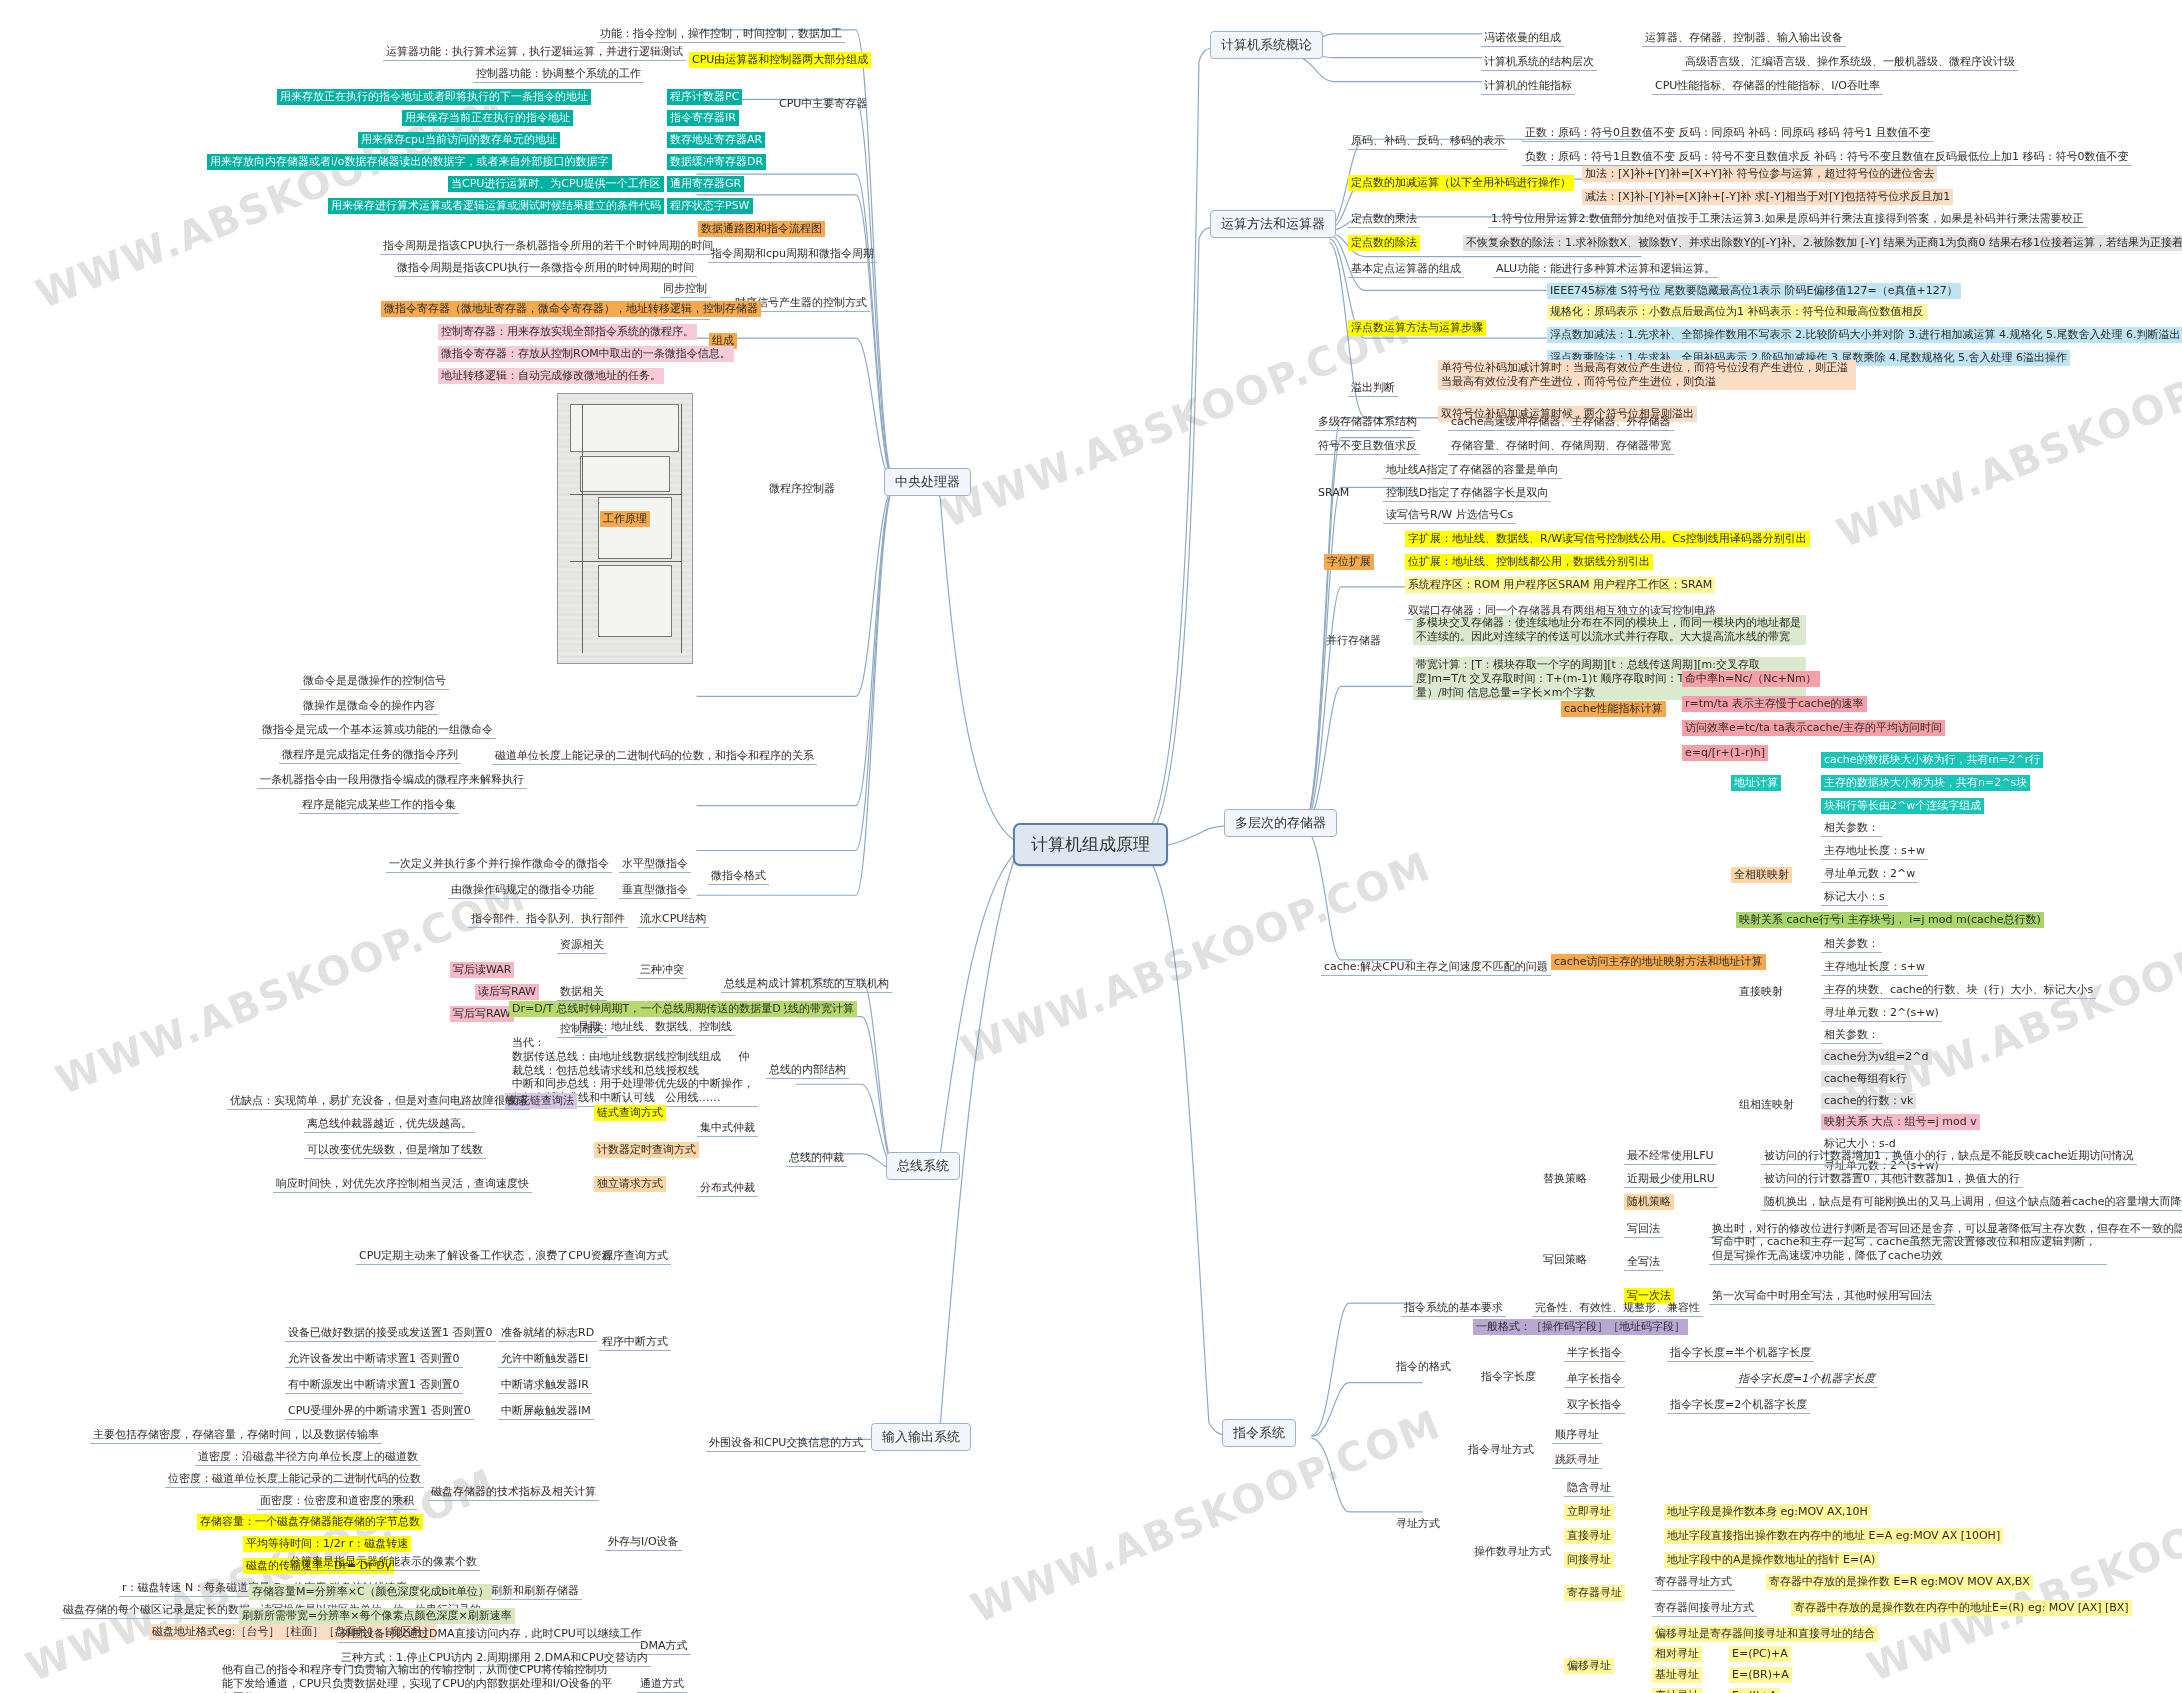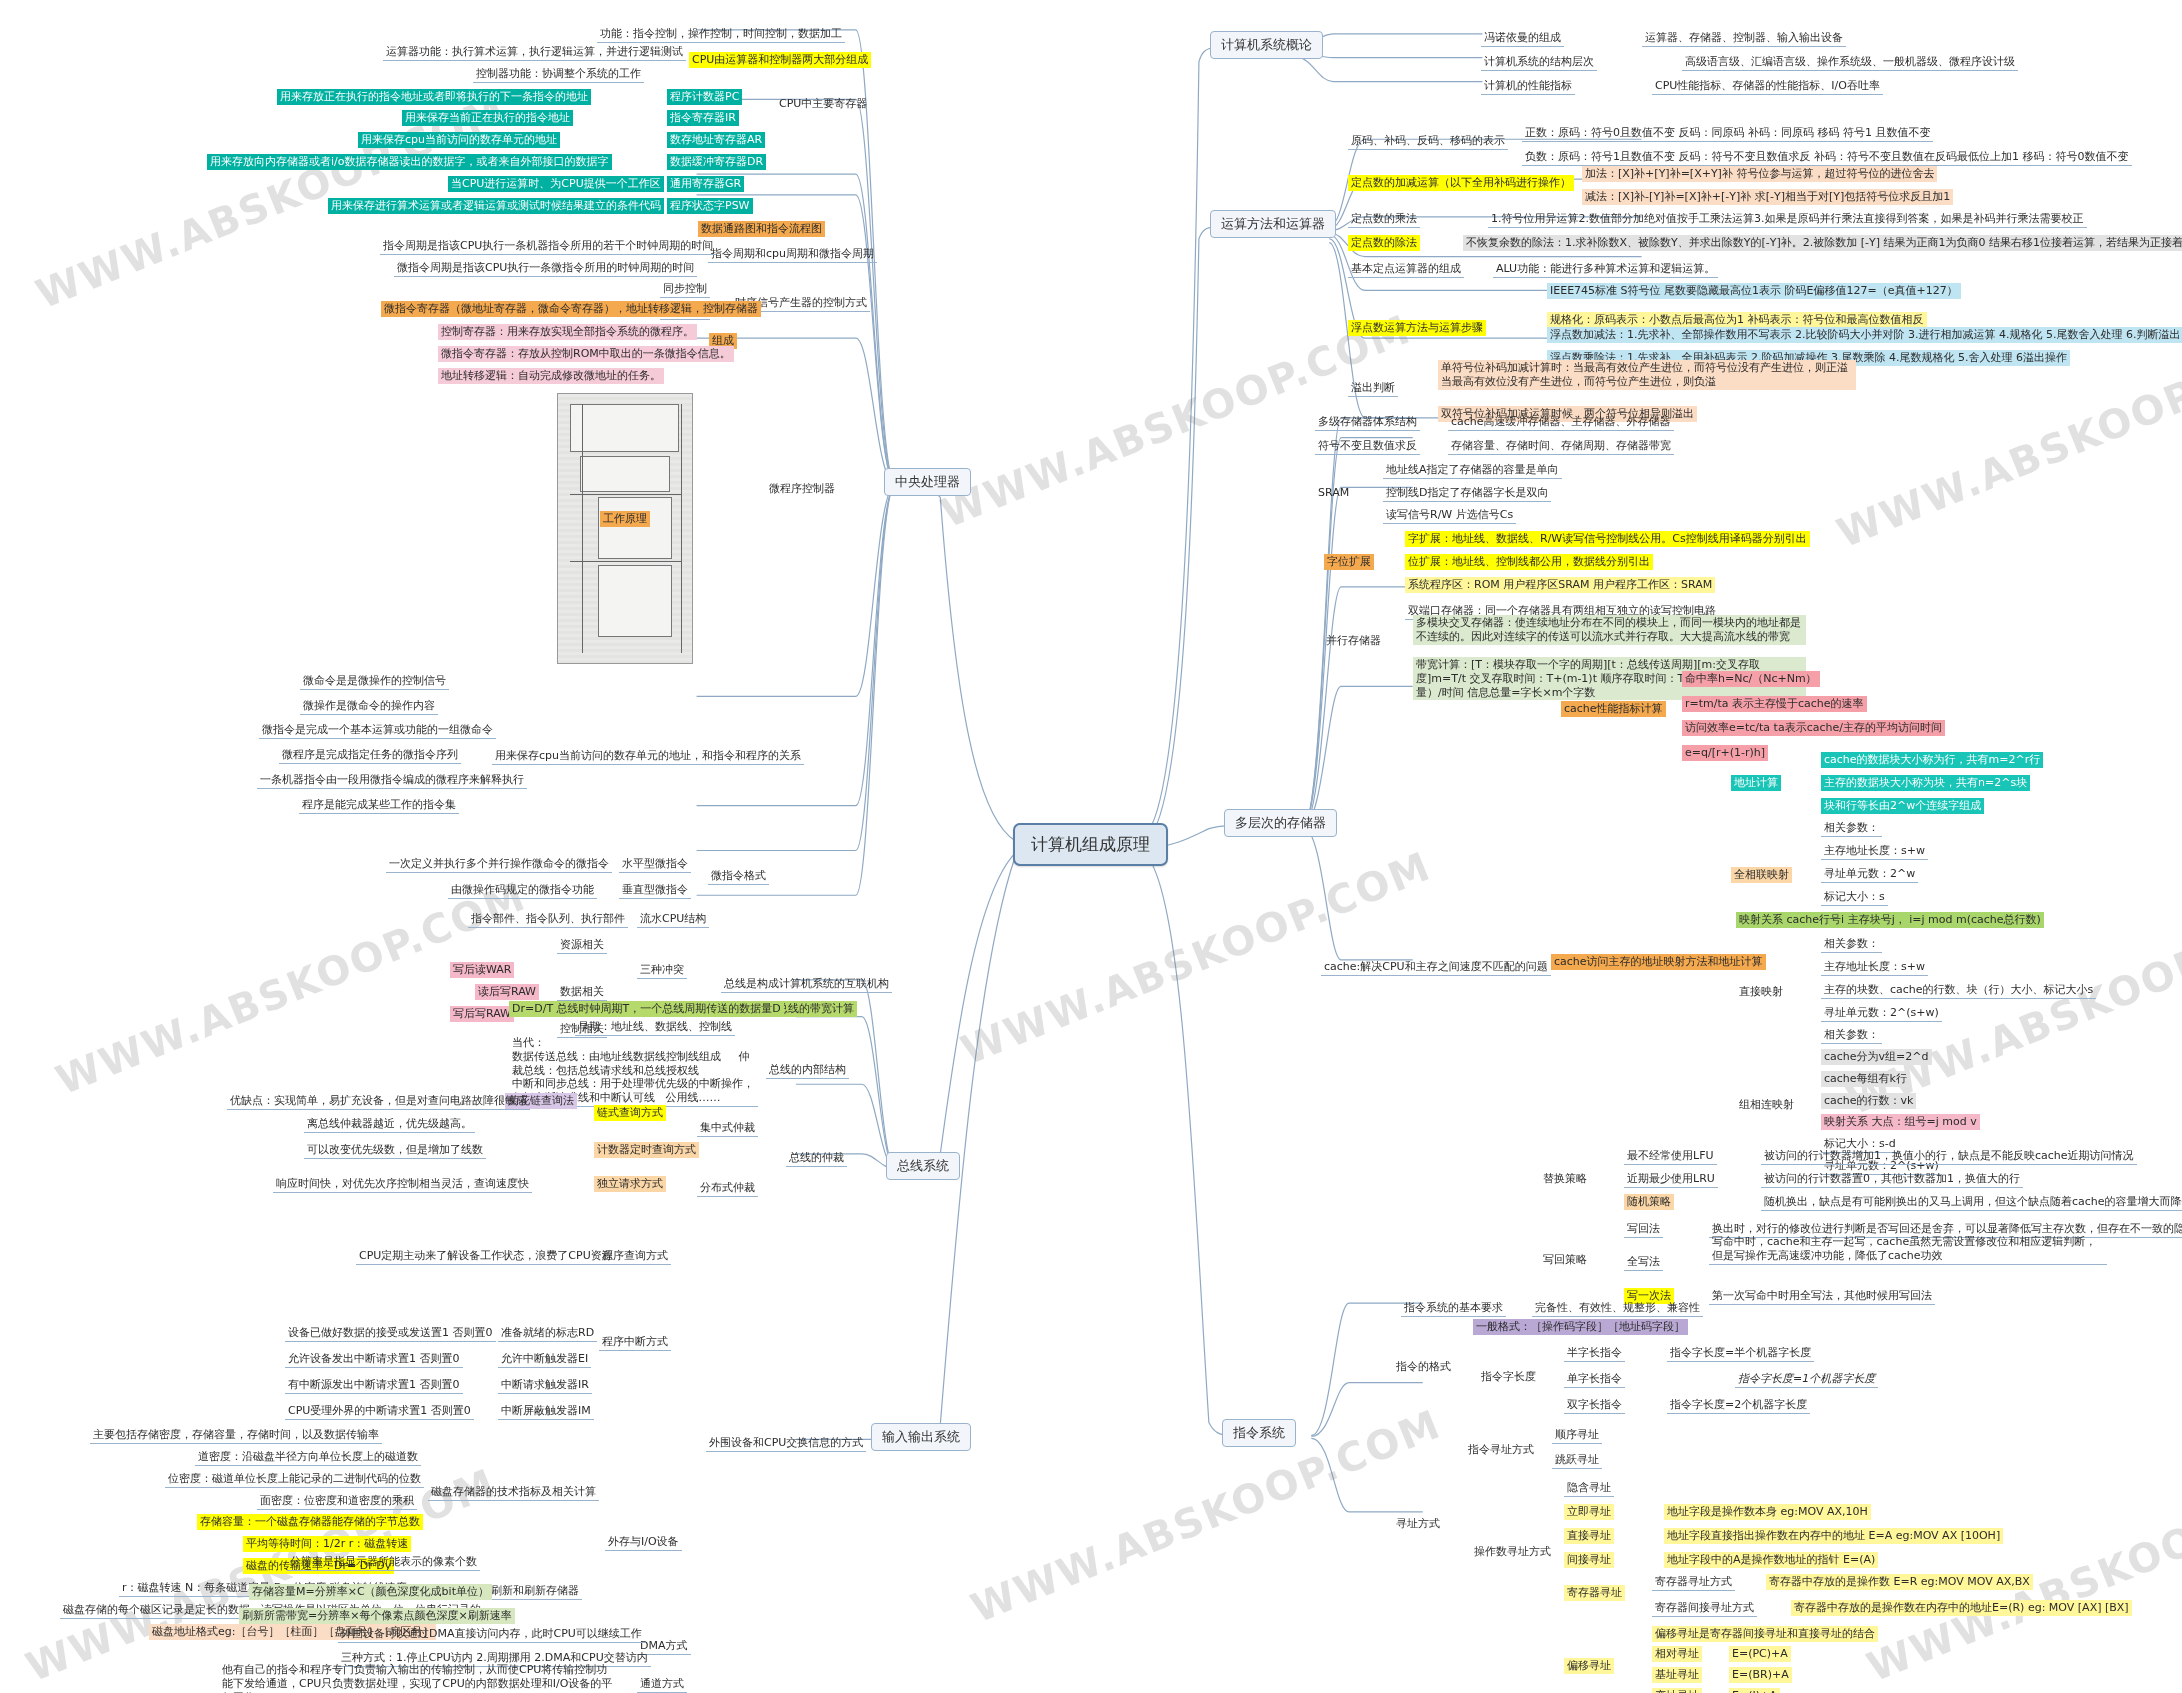--- a/index.html
+++ b/index.html
@@ -151,21 +151,21 @@
   <div class="node" style="left:1488px;top:207px;"><span class="txt underline">1.符号位用异运算2.数值部分加绝对值按手工乘法运算3.如果是原码并行乘法直接得到答案，如果是补码并行乘法需要校正</span></div>
 
   <div class="node" style="left:1348px;top:231px;"><span class="txt hl-yellow">定点数的除法</span></div>
   <div class="node" style="left:1463px;top:231px;"><span class="txt hl-gray">不恢复余数的除法：1.求补除数X、被除数Y、并求出除数Y的[-Y]补。2.被除数加 [-Y]  结果为正商1为负商0  结果右移1位接着运算，若结果为正接着加[-Y] 为负则加[Y]</span></div>
 
   <div class="node" style="left:1348px;top:257px;"><span class="txt underline">基本定点运算器的组成</span></div>
   <div class="node" style="left:1493px;top:257px;"><span class="txt underline">ALU功能：能进行多种算术运算和逻辑运算。</span></div>
 
   <div class="node" style="left:1348px;top:316px;"><span class="txt hl-yellow">浮点数运算方法与运算步骤</span></div>
   <div class="node" style="left:1547px;top:279px;"><span class="txt hl-cyan">IEEE745标准  S符号位 尾数要隐藏最高位1表示 阶码E偏移值127=（e真值+127）</span></div>
-  <div class="node" style="left:1547px;top:308px;"><span class="txt hl-yellow2">规格化：原码表示：小数点后最高位为1   补码表示：符号位和最高位数值相反</span></div>
+  <div class="node" style="left:1547px;top:300px;"><span class="txt hl-yellow2">规格化：原码表示：小数点后最高位为1   补码表示：符号位和最高位数值相反</span></div>
   <div class="node" style="left:1547px;top:323px;"><span class="txt hl-cyan">浮点数加减法：1.先求补、全部操作数用不写表示 2.比较阶码大小并对阶  3.进行相加减运算  4.规格化  5.尾数舍入处理  6.判断溢出</span></div>
   <div class="node" style="left:1547px;top:346px;"><span class="txt hl-cyan">浮点数乘除法：1.先求补、全用补码表示  2.阶码加减操作  3.尾数乘除  4.尾数规格化  5.舍入处理  6溢出操作</span></div>
 
   <div class="node" style="left:1348px;top:376px;"><span class="txt underline">溢出判断</span></div>
   <div class="node wrap" style="left:1438px;top:360px;width:418px;"><span class="txt wrap hl-peach">单符号位补码加减计算时：当最高有效位产生进位，而符号位没有产生进位，则正溢 当最高有效位没有产生进位，而符号位产生进位，则负溢</span></div>
   <div class="node" style="left:1438px;top:402px;"><span class="txt hl-peach">双符号位补码加减运算时候，两个符号位相异则溢出</span></div>
 
   <div class="node" style="left:1315px;top:410px;"><span class="txt underline">多级存储器体系结构</span></div>
   <div class="node" style="left:1448px;top:410px;"><span class="txt underline">cache高速缓冲存储器、主存储器、外存储器</span></div>
   <div class="node" style="left:1315px;top:434px;"><span class="txt underline">符号不变且数值求反</span></div>
@@ -331,21 +331,21 @@
     <div class="vline" style="left:24px;top:10px;height:249px;"></div>
     <div class="vline" style="left:123px;top:10px;height:249px;"></div>
     <div class="hline" style="left:12px;top:100px;width:111px;"></div>
     <div class="hline" style="left:12px;top:167px;width:111px;"></div>
   </div>
 
   <div class="node" style="left:721px;top:337px;opacity:0"><span class="txt">微程序控制器</span></div>
   <div class="node" style="left:766px;top:477px;"><span class="txt">微程序控制器</span></div>
   <div class="node" style="left:589px;top:507px;"><span class="txt hl-orange">工作原理</span></div>
 
-  <div class="node" style="left:492px;top:744px;"><span class="txt underline">用来保存cpu当前访问的数存单元的地址，和指令和程序的关系</span></div>
+  <div class="node" style="left:492px;top:744px;"><span class="txt underline">磁道单位长度上能记录的二进制代码的位数，和指令和程序的关系</span></div>
   <div class="node" style="left:300px;top:669px;"><span class="txt underline">微命令是是微操作的控制信号</span></div>
   <div class="node" style="left:300px;top:694px;"><span class="txt underline">微操作是微命令的操作内容</span></div>
   <div class="node" style="left:259px;top:718px;"><span class="txt underline">微指令是完成一个基本运算或功能的一组微命令</span></div>
   <div class="node" style="left:279px;top:743px;"><span class="txt underline">微程序是完成指定任务的微指令序列</span></div>
   <div class="node" style="left:257px;top:768px;"><span class="txt underline">一条机器指令由一段用微指令编成的微程序来解释执行</span></div>
   <div class="node" style="left:299px;top:793px;"><span class="txt underline">程序是能完成某些工作的指令集</span></div>
 
   <div class="node" style="left:708px;top:864px;"><span class="txt underline">微指令格式</span></div>
   <div class="node" style="left:386px;top:852px;"><span class="txt underline">一次定义并执行多个并行操作微命令的微指令</span></div>
   <div class="node" style="left:619px;top:852px;"><span class="txt underline">水平型微指令</span></div>

